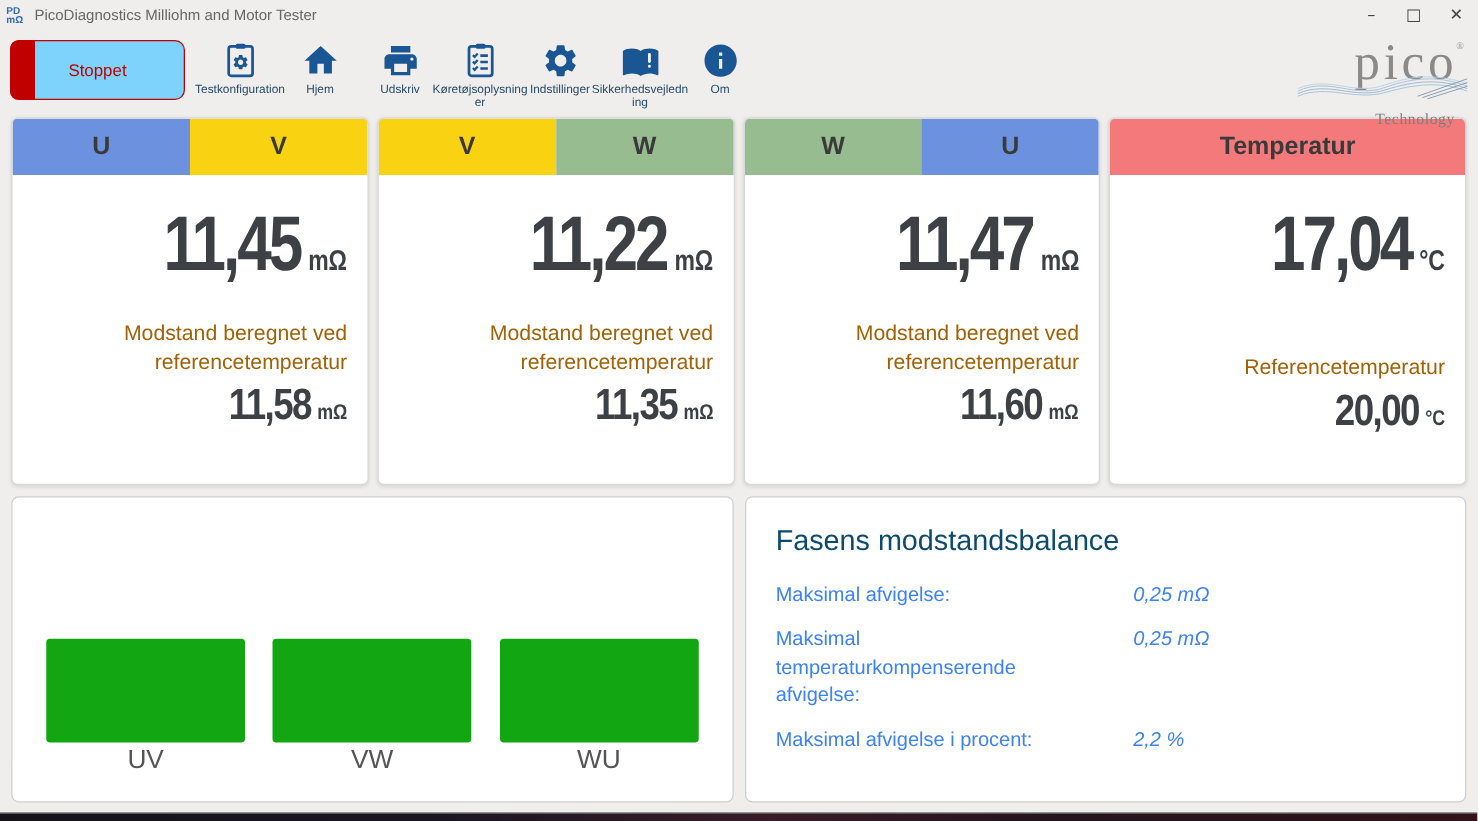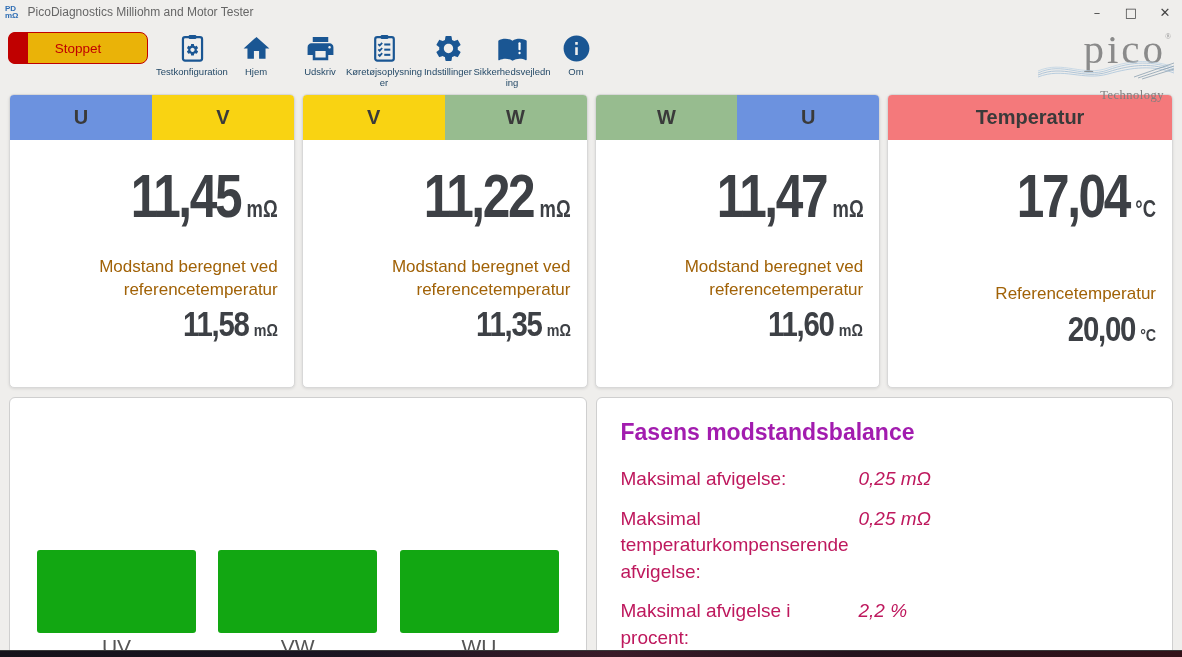--- a/index.html
+++ b/index.html
@@ -15,22 +15,22 @@
   .titlebar { height:24px; display:flex; align-items:center; }
   .app-icon { margin-left:5px; color:#2E6DB4; font-size:8px; font-weight:bold; line-height:7.5px; letter-spacing:0; }
   .win-title { margin-left:9px; font-size:12px; color:#666; }
   .win-controls { margin-left:auto; display:flex; }
   .win-btn { width:34px; height:24px; display:flex; align-items:center; justify-content:center;
              font-size:13px; color:#444; background:none; border:none; cursor:pointer; padding:0;
              font-family:"DejaVu Sans", sans-serif; }
 
   
   .toolbar { height:68px; display:flex; align-items:flex-start; padding-top:8px; }
-  .stop-btn { position:relative; margin-left:8px; width:140px; height:32px; flex:none;
-              background:#eab308; border:1.5px solid #C00000; border-radius:8px;
+  .stop-btn { position:relative; margin-left:8px; width:140px; height:48px; flex:none;
+              background:#7dd3fc; border:1.5px solid #C00000; border-radius:8px;
               color:#C00000; font-size:13.5px; font-family:inherit;
               display:flex; align-items:center; justify-content:center; cursor:pointer; }
   .stop-stripe { position:absolute; left:-1px; top:-1px; bottom:-1px; width:20px;
                  background:#C00000; border-radius:7px 0 0 7px; }
   .tool-strip { display:flex; margin-left:12px; }
   .tool-btn { width:64px; background:none; border:none; padding:0; cursor:pointer;
               display:flex; flex-direction:column; align-items:center; font-family:inherit; }
   .ticon-wrap { height:33px; display:flex; align-items:center; }
   .ticon-wrap svg { width:31px; height:31px; display:block; }
   .tool-label { font-size:9.5px; color:#254A68; margin-top:1px; line-height:1.2;
@@ -67,22 +67,22 @@
 
   
   .bottom { display:grid; grid-template-columns:1fr 1fr; gap:9px; margin:9px 9px 0; height:245px; }
   .panel { background:#fff; border:1px solid #CFCFCF; border-radius:6px; }
   .chart-panel { display:flex; justify-content:space-between; align-items:flex-end; padding:0 27px 21px; }
   .bar-group { display:flex; flex-direction:column; align-items:center; }
   .bar { width:159px; height:83px; border-radius:3px; }
   .bar-label { font-size:21px; color:#555; margin-top:2px; }
 
   .balance-panel { padding:15px 24px; }
-  .balance-title { font-size:23px; color:#a21caf; font-weight:bold; margin:6px 0 20px; }
-  .balance-row { display:flex; margin-bottom:13px; font-size:19px; color:#be185d; }
+  .balance-title { font-size:23px; color:#0c4a6e; font-weight:normal; margin:6px 0 20px; }
+  .balance-row { display:flex; margin-bottom:13px; font-size:16px; color:#3b82f6;gap:48px; }
   .balance-label { width:238px; line-height:1.4; padding-right:10px; }
   .balance-value { line-height:1.4;font-style:italic; }
 
   
   .bottom-strip { position:absolute; left:0; bottom:0; width:100%; height:7px;
                   border-top:1px solid #3a3a3a;
                   background:linear-gradient(90deg,#15121A 0%,#1B1522 30%,#3A1B28 52%,#24131D 72%,#331219 100%); }
 </style>
 </head>
 <body>

